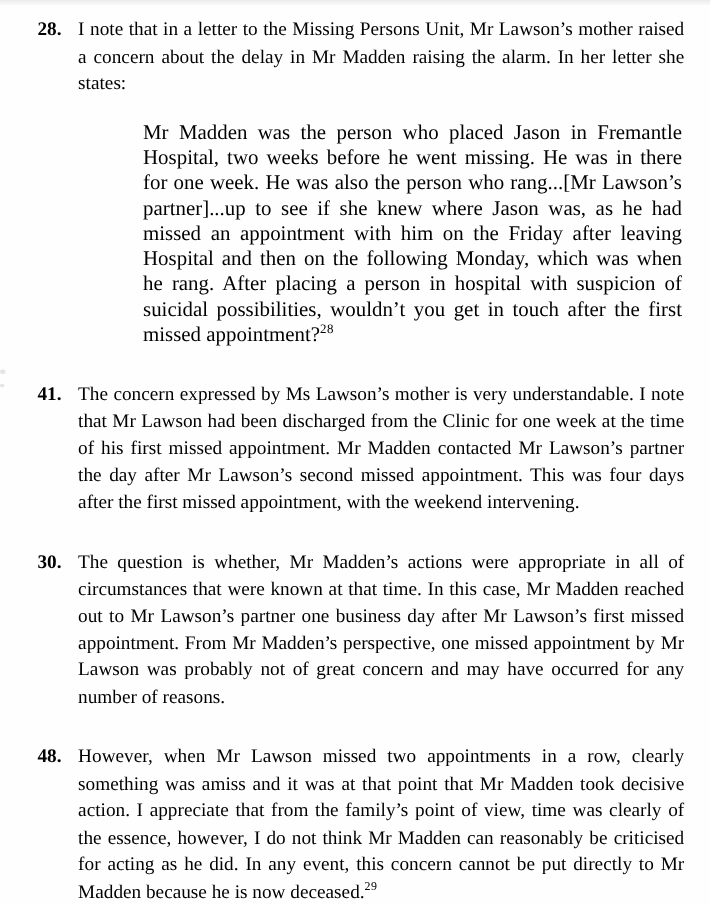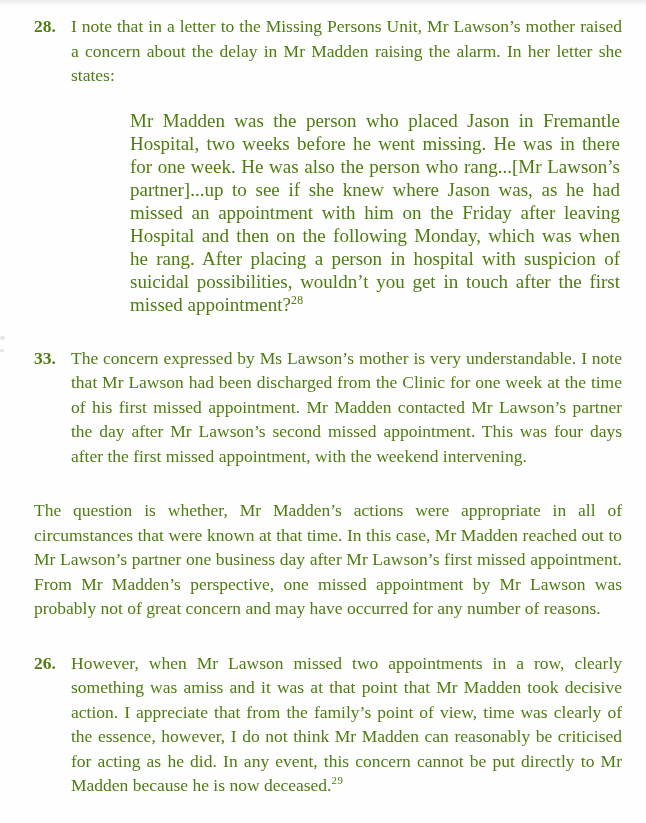--- a/index.html
+++ b/index.html
@@ -7,21 +7,21 @@
     padding: 0;
     background: #ffffff;
   }
   .page {
     position: relative;
     width: 646px;
     height: 823px;
     background: #fefefe;
     overflow: hidden;
     font-family: "Liberation Serif", serif;
-    color: #4d7c0f;
+    color: #000000;
   }
   .scan-edge-top {
     position: absolute;
     top: 0; left: 0; right: 0;
     height: 5px;
     background: linear-gradient(#ebebeb, #fbfbfb);
   }
   .smudge {
     position: absolute;
     background: #d9d9d9;
@@ -80,33 +80,34 @@
       <div class="para-num">28.</div>
       <div class="para-body">
         <span>I note that in a letter to the Missing Persons Unit, Mr Lawson’s mother raised a concern about the delay in Mr Madden raising the alarm.  In her letter she states:</span>
         <div class="quote">
           <span>Mr Madden was the person who placed Jason in Fremantle Hospital, two weeks before he went missing.  He was in there for one week.  He was also the person who rang...[Mr Lawson’s partner]...up to see if she knew where Jason was, as he had missed an appointment with him on the Friday after leaving Hospital and then on the following Monday, which was when he rang.  After placing a person in hospital with suspicion of suicidal possibilities, wouldn’t you get in touch after the first missed appointment?</span><sup class="fn">28</sup>
         </div>
       </div>
     </div>
 
     <div class="para">
-      <div class="para-num">33.</div>
+      <div class="para-num">41.</div>
       <div class="para-body">
         <span>The concern expressed by Ms Lawson’s mother is very understandable.  I note that Mr Lawson had been discharged from the Clinic for one week at the time of his first missed appointment.  Mr Madden contacted Mr Lawson’s partner the day after Mr Lawson’s second missed appointment.  This was four days after the first missed appointment, with the weekend intervening.</span>
       </div>
     </div>
 
     <div class="para">
+      <div class="para-num">30.</div>
       <div class="para-body">
         <span>The question is whether, Mr Madden’s actions were appropriate in all of circumstances that were known at that time.  In this case, Mr Madden reached out to Mr Lawson’s partner one business day after Mr Lawson’s first missed appointment.  From Mr Madden’s perspective, one missed appointment by Mr Lawson was probably not of great concern and may have occurred for any number of reasons.</span>
       </div>
     </div>
 
     <div class="para">
-      <div class="para-num">26.</div>
+      <div class="para-num">48.</div>
       <div class="para-body">
         <span>However, when Mr Lawson missed two appointments in a row, clearly something was amiss and it was at that point that Mr Madden took decisive action.  I appreciate that from the family’s point of view, time was clearly of the essence, however, I do not think Mr Madden can reasonably be criticised for acting as he did.  In any event, this concern cannot be put directly to Mr Madden because he is now deceased.</span><sup class="fn">29</sup>
       </div>
     </div>
 
   </div>
 </div>
 
 </body></html>

